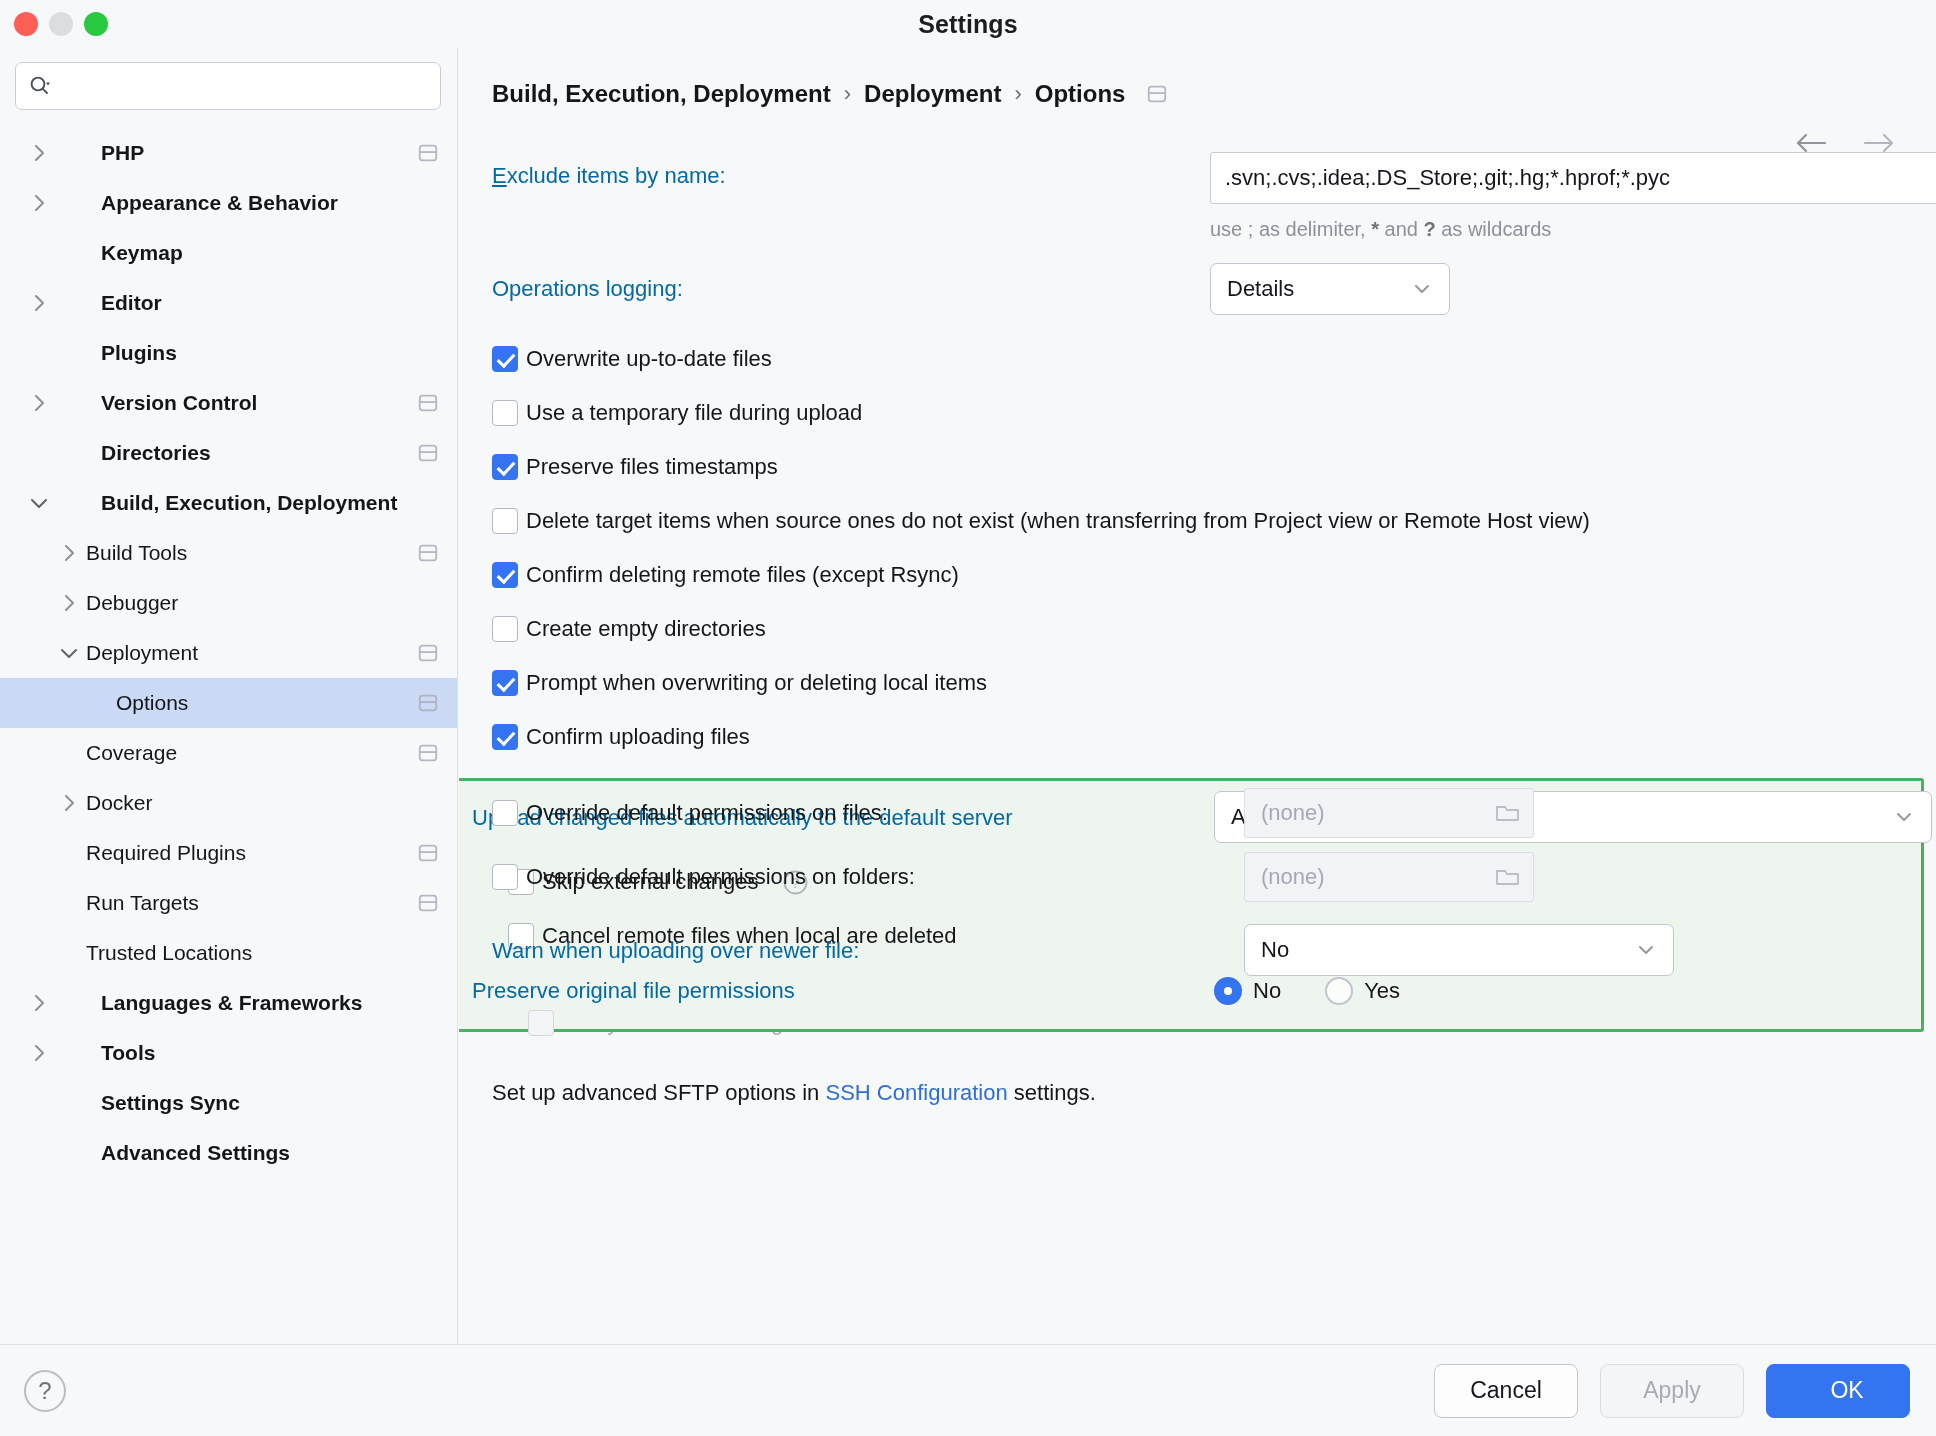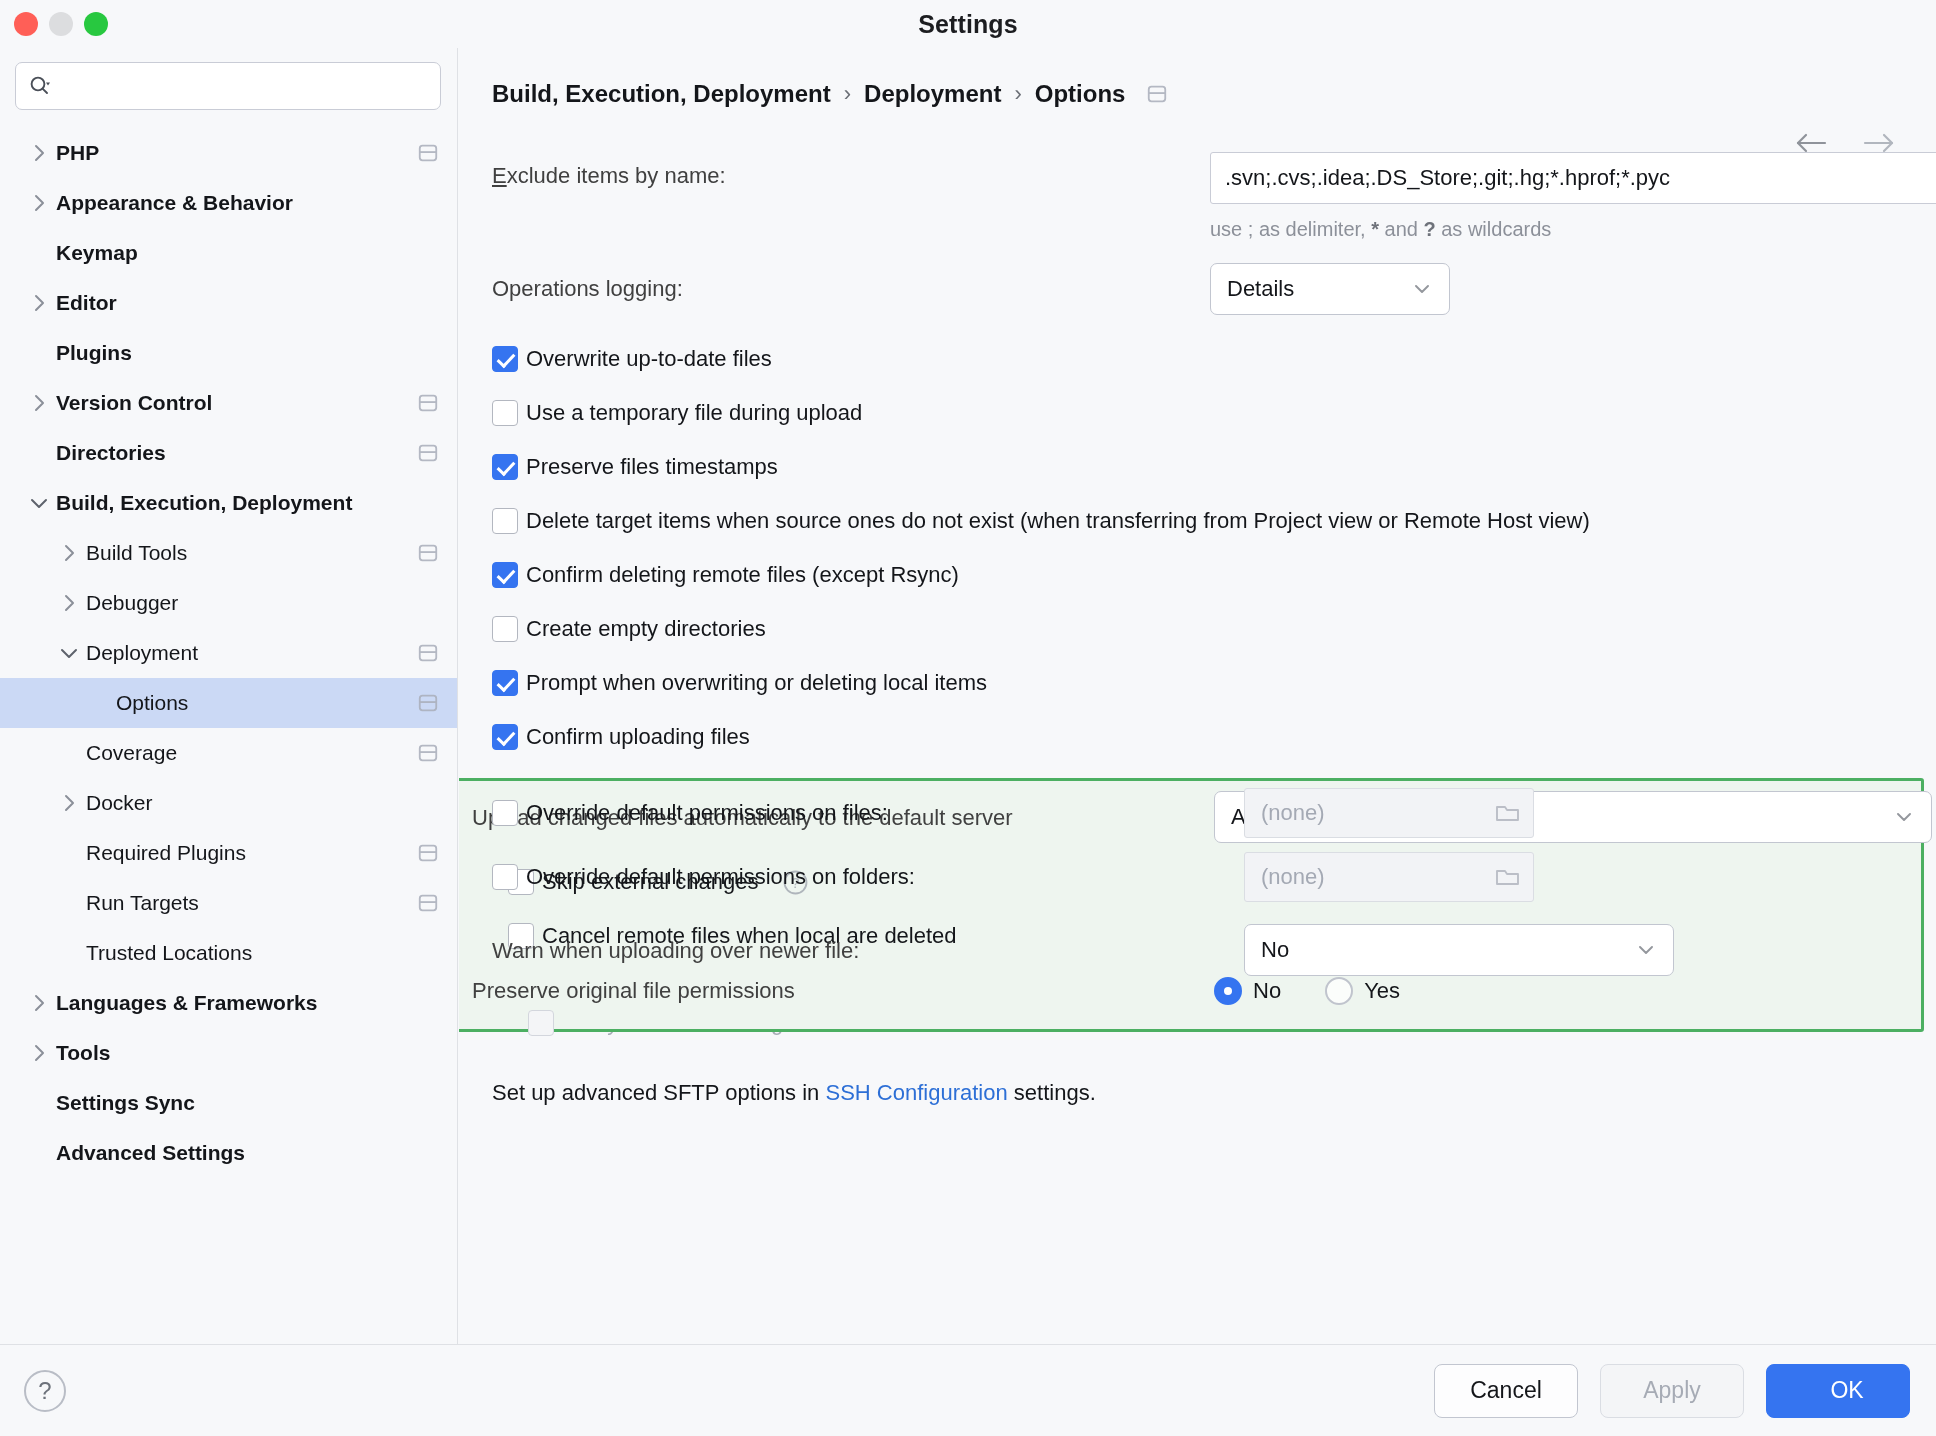--- a/index.html
+++ b/index.html
@@ -43,21 +43,21 @@
 
   .tree { margin-top: 18px; }
   .tree-row {
     display: flex; align-items: center; height: 50px; position: relative;
     padding-right: 16px; cursor: default;
   }
   .tree-row.selected { background: #cbd9f5; }
   .twisty { width: 26px; height: 26px; flex: none; margin-right: 4px; }
   .twisty.blank { visibility: hidden; }
   .tree-label { font-size: 21px; color: #14161a; white-space: nowrap; }
-  .tree-label.bold { font-weight: bold; }
+  .tree-label.bold { font-weight: bold; margin-left: 45px; }
   .lvl0 { padding-left: 26px; }
   .lvl1 { padding-left: 56px; }
   .lvl2 { padding-left: 86px; }
   .badge-icon { position: absolute; right: 18px; width: 22px; height: 22px; opacity: .85; }
 
   
   .main {
     position: absolute; top: 48px; left: 459px; right: 0; bottom: 92px;
     background: #f7f8fa; overflow: hidden;
   }
@@ -66,21 +66,21 @@
     padding: 32px 0 0 33px; font-size: 24px; font-weight: bold; color: #14161a;
   }
   .crumb-sep { color: #6b6f76; font-weight: normal; font-size: 22px; }
   .crumb-badge { width: 22px; height: 22px; margin-left: 8px; opacity: .85; }
 
   .navbtns { position: absolute; top: 82px; right: 40px; display: flex; gap: 34px; }
   .navbtn { width: 34px; height: 26px; opacity: .75; cursor: pointer; }
 
   .form { position: relative; padding: 38px 0 0 33px; }
   .row { display: flex; align-items: center; position: relative; }
-  .lbl { font-size: 22px; color: #404040; }
+  .lbl { font-size: 22px; color: #0369a1; }
   .lbl u { text-decoration: underline; }
 
   .field-col { position: absolute; left: 718px; }
 
   .text-input {
     height: 52px; background: #fff; border: 1.5px solid #c9ccd6; border-radius: 3px;
     display: flex; align-items: center; padding: 0 14px;
     font-size: 22px; color: #14161a; width: 880px;
   }
   .hint { font-size: 20px; color: #8c9099; margin-top: 14px; }

